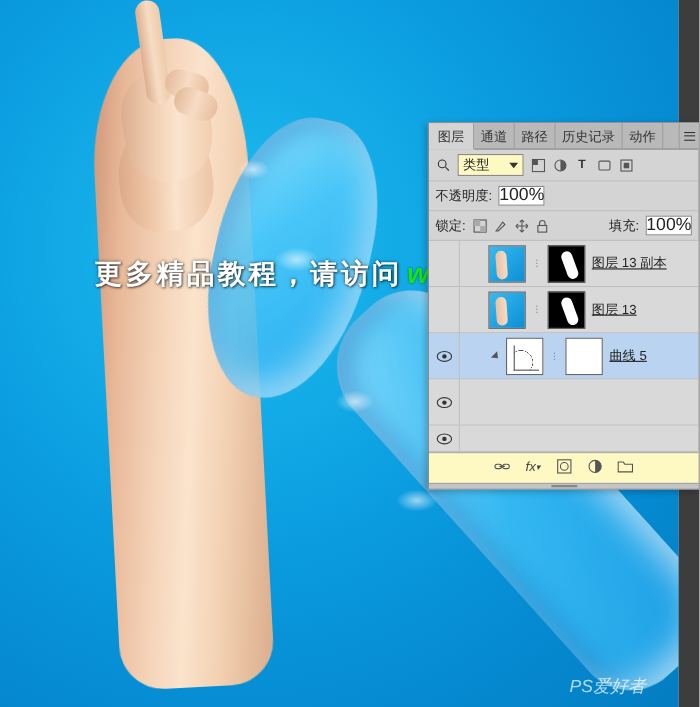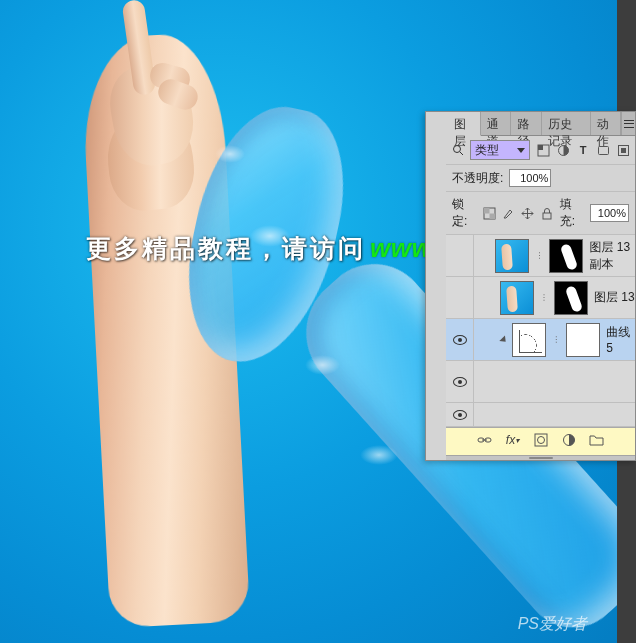--- a/index.html
+++ b/index.html
@@ -144,28 +144,27 @@
       color: rgba(255,255,255,0.7);
       font-style: italic;
       z-index: 15;
     }
     .wm-ps { font-weight: normal; }
 
     
     .layers-panel {
       position: absolute;
       right: 0; top: 111px;
-      width: 211px;
+      width: 247px;
       background: #d4d4d4;
       border: 1px solid #8a8a8a;
       font-size: 12px;
       color: #222;
       z-index: 50;
       box-shadow: -2px 2px 6px rgba(0,0,0,0.25);
-      padding-left: 20px;
     }
     .panel-tabs {
       display: flex;
       background: #b9b9b9;
       border-bottom: 1px solid #8a8a8a;
       height: 24px;
     }
     .panel-tab {
       padding: 4px 8px 3px;
       font-size: 12px;
@@ -190,21 +189,21 @@
     .hamburger { width: 10px; height: 8px; display:flex; flex-direction:column; justify-content:space-between;}
     .hamburger span { height:1px; background:#333; display:block;}
     .panel-row {
       display: flex;
       align-items: center;
       padding: 4px 6px;
       gap: 6px;
       border-bottom: 1px solid #bfbfbf;
     }
     .row-select {
-      background: #c4b5fd;
+      background: #fef9c3;
       border: 1px solid #8a8a8a;
       padding: 1px 4px;
       height: 20px;
       display: flex;
       align-items: center;
       gap: 4px;
       font-size: 12px;
       min-width: 60px;
       justify-content: space-between;
     }
@@ -212,22 +211,22 @@
       width: 0; height: 0;
       border-left: 4px solid transparent;
       border-right: 4px solid transparent;
       border-top: 5px solid #333;
     }
     .kind-icons { display:flex; gap:6px; align-items:center; }
     .ki { width:14px; height:14px; display:flex; align-items:center; justify-content:center; font-size:11px; color:#333; }
     .row-label { font-size: 12px; }
     .row-input {
       background: #fff; border: 1px solid #8a8a8a;
-      width: 42px; height: 18px; font-size: 11px;
-      display:flex; align-items:center; justify-content:flex-end; padding:0 2px;
+      width: 42px; height: 18px; font-size: 16px;
+      display:flex; align-items:center; justify-content:center; padding:0 2px;
     }
     .lock-icons { display:flex; gap:5px; align-items:center; }
     .li { width:14px; height:14px; display:flex; align-items:center; justify-content:center; }
     .layer-list { max-height: 320px; overflow: hidden; }
     .layer-row {
       display: flex;
       align-items: center;
       height: 42px;
       border-bottom: 1px solid #bfbfbf;
       background: #d9d9d9;
@@ -282,21 +281,21 @@
     .thumb.mask-white { background:#fff; }
     .thumb.transparent {
       background-image:
         linear-gradient(45deg,#ccc 25%,transparent 25%,transparent 75%,#ccc 75%),
         linear-gradient(45deg,#ccc 25%,transparent 25%,transparent 75%,#ccc 75%);
       background-size:10px 10px;
       background-position:0 0,5px 5px;
       background-color:#fff;
     }
     .link-dots { width:8px; display:flex; align-items:center; justify-content:center; color:#666; font-size:8px; }
-    .layer-name { font-size:12px; color:#222; }
+    .layer-name { font-size:12px; color:#222;text-decoration:underline; }
     .layer-partial {
       height: 24px; display:flex; align-items:center;
       border-bottom: 1px solid #bfbfbf; background:#d9d9d9;
     }
     .panel-footer {
       display:flex; gap:12px;
       padding: 4px 8px;
       background:#fef9c3;
       border-top:1px solid #a9a9a9;
       height: 28px;

